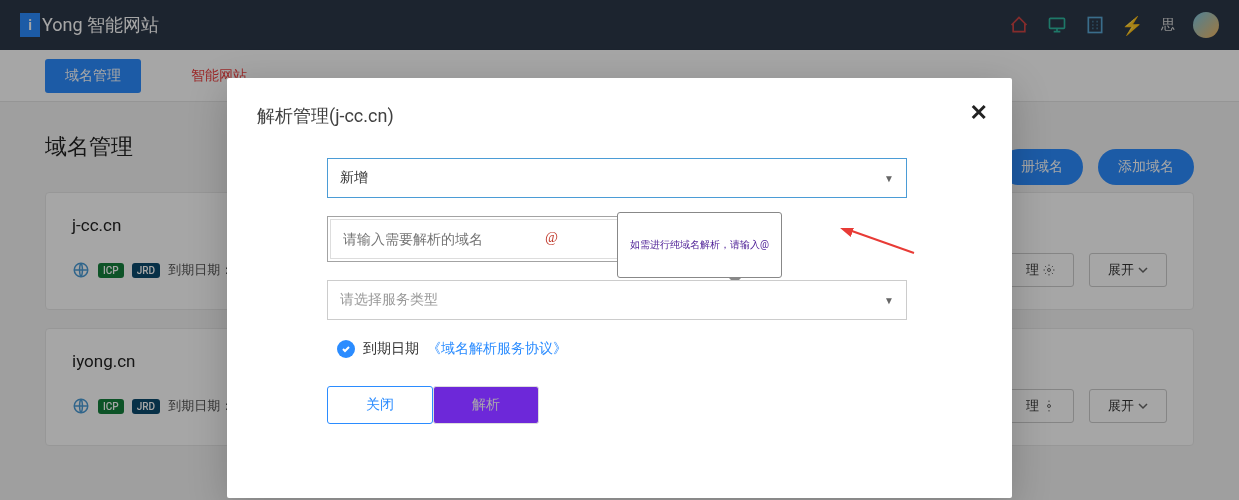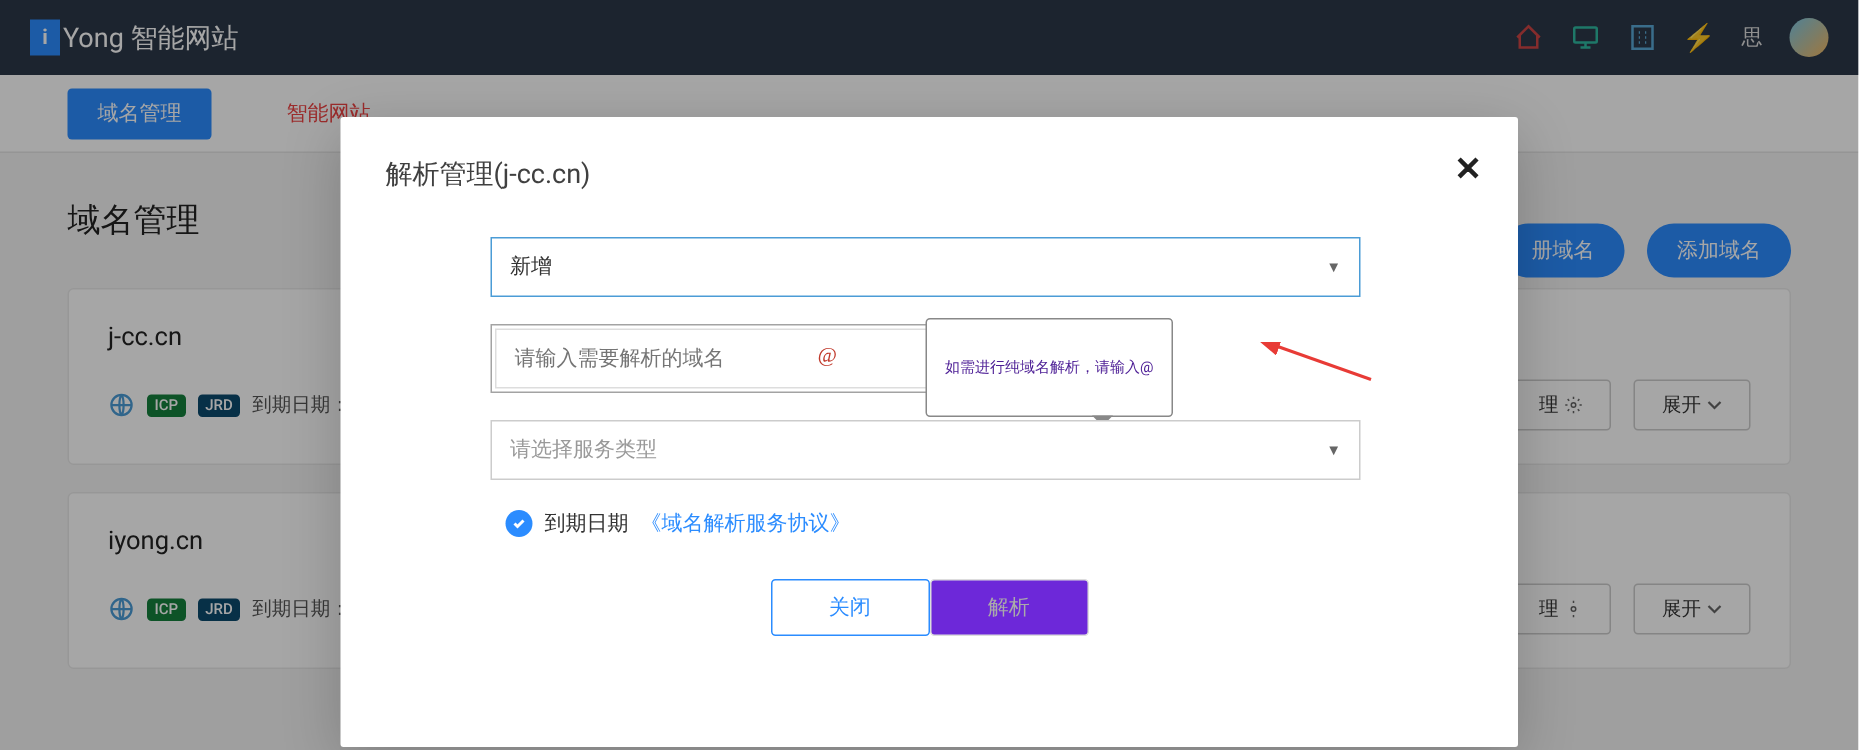--- a/index.html
+++ b/index.html
@@ -62,21 +62,21 @@
     .tooltip { position: absolute; background: #fff; border: 1px solid #888; border-radius: 3px; padding: 25px 12px; font-size: 10px; color: #4c1d95; top: -4px; left: 290px; white-space: nowrap; }
     .tooltip::after { content: ''; position: absolute; bottom: -7px; left: 110px; width: 0; height: 0; border-left: 7px solid transparent; border-right: 7px solid transparent; border-top: 7px solid #888; }
 
     
     .arrow-annotation { position: absolute; top: 12px; left: 512px; pointer-events: none; }
 
     .check-row { display: flex; align-items: center; gap: 8px; font-size: 14px; margin: 20px 0 0 10px; color: #333; }
     .check-icon { width: 18px; height: 18px; background: #2b8cff; border-radius: 50%; display: inline-flex; align-items: center; justify-content: center; }
     .link { color: #2b8cff; cursor: pointer; }
 
-    .modal-actions { display: flex; justify-content: center; margin-top: 28px; }
+    .modal-actions { display: flex; margin-top: 28px; }
     .btn-modal { padding: 9px 38px; border-radius: 3px; font-size: 14px; cursor: pointer; }
     .btn-modal.outline { background: #fff; border: 1px solid #2b8cff; color: #2b8cff; }
     .btn-modal.grey { background: #6d28d9; border: 1px solid #ddd; color: #aaa; }
   </style>
 </head>
 <body>
 
 <div class="header">
   <div class="logo">
     <span class="logo-i">i</span>

